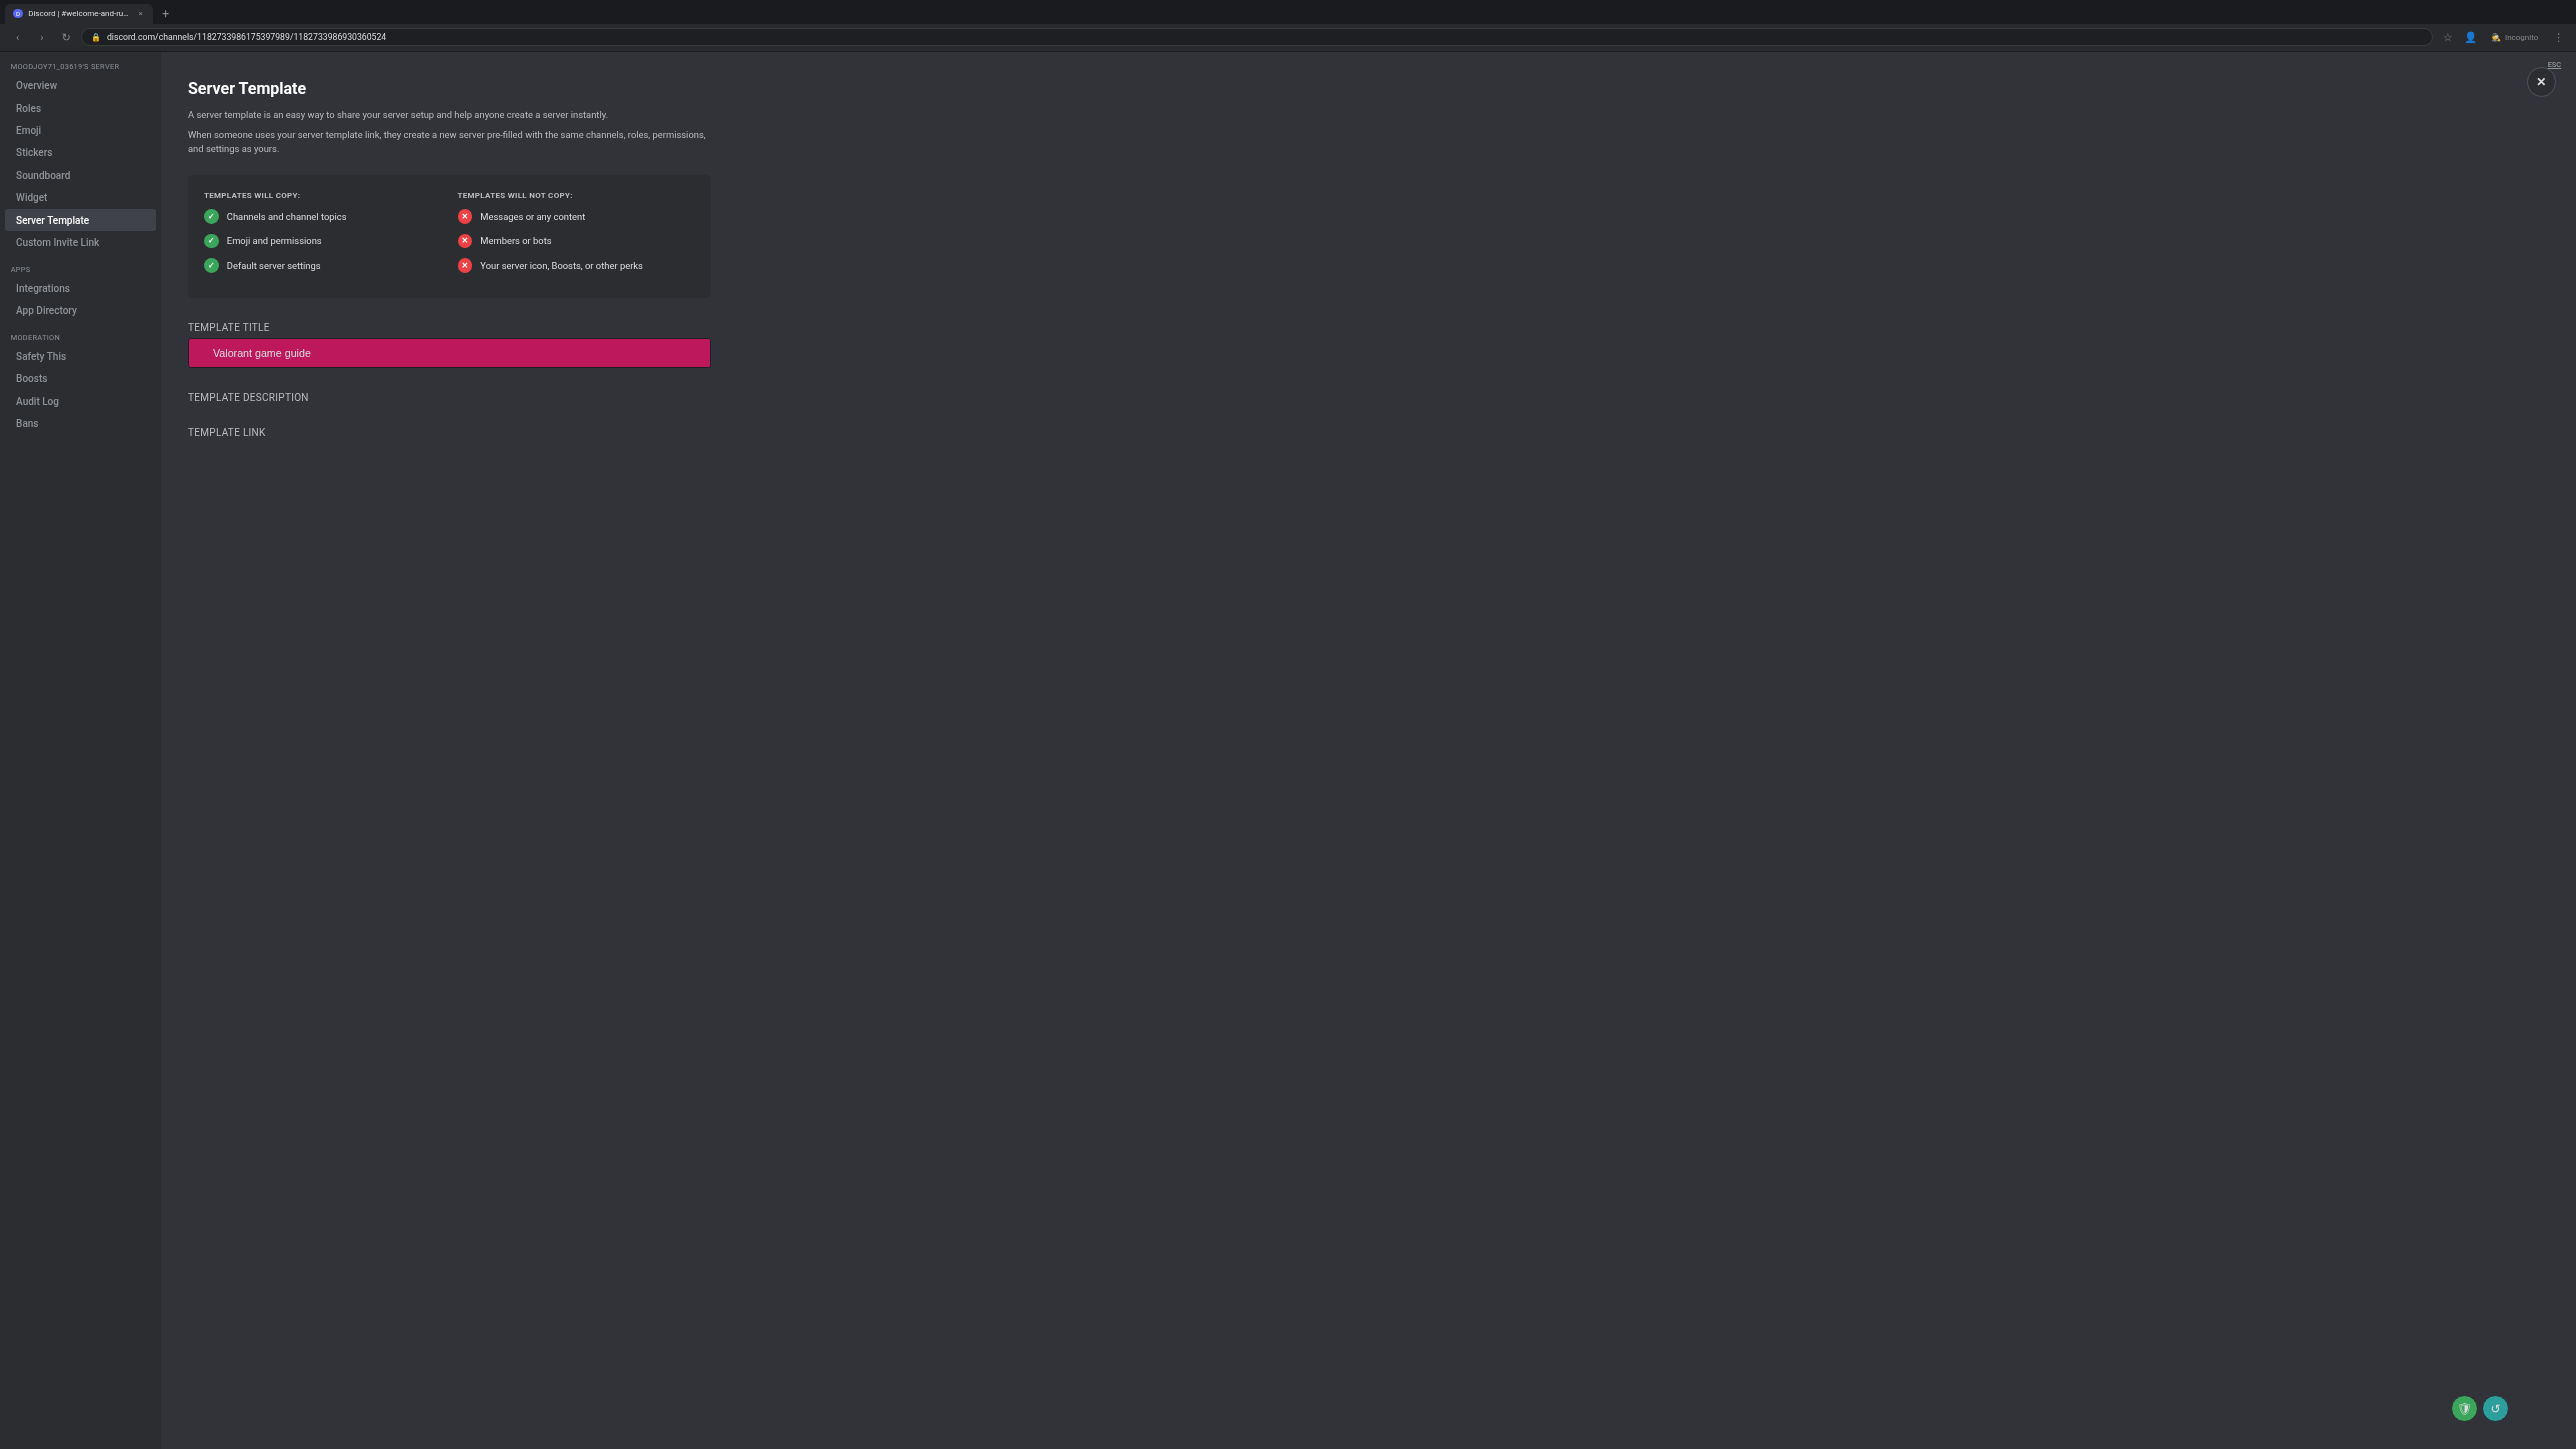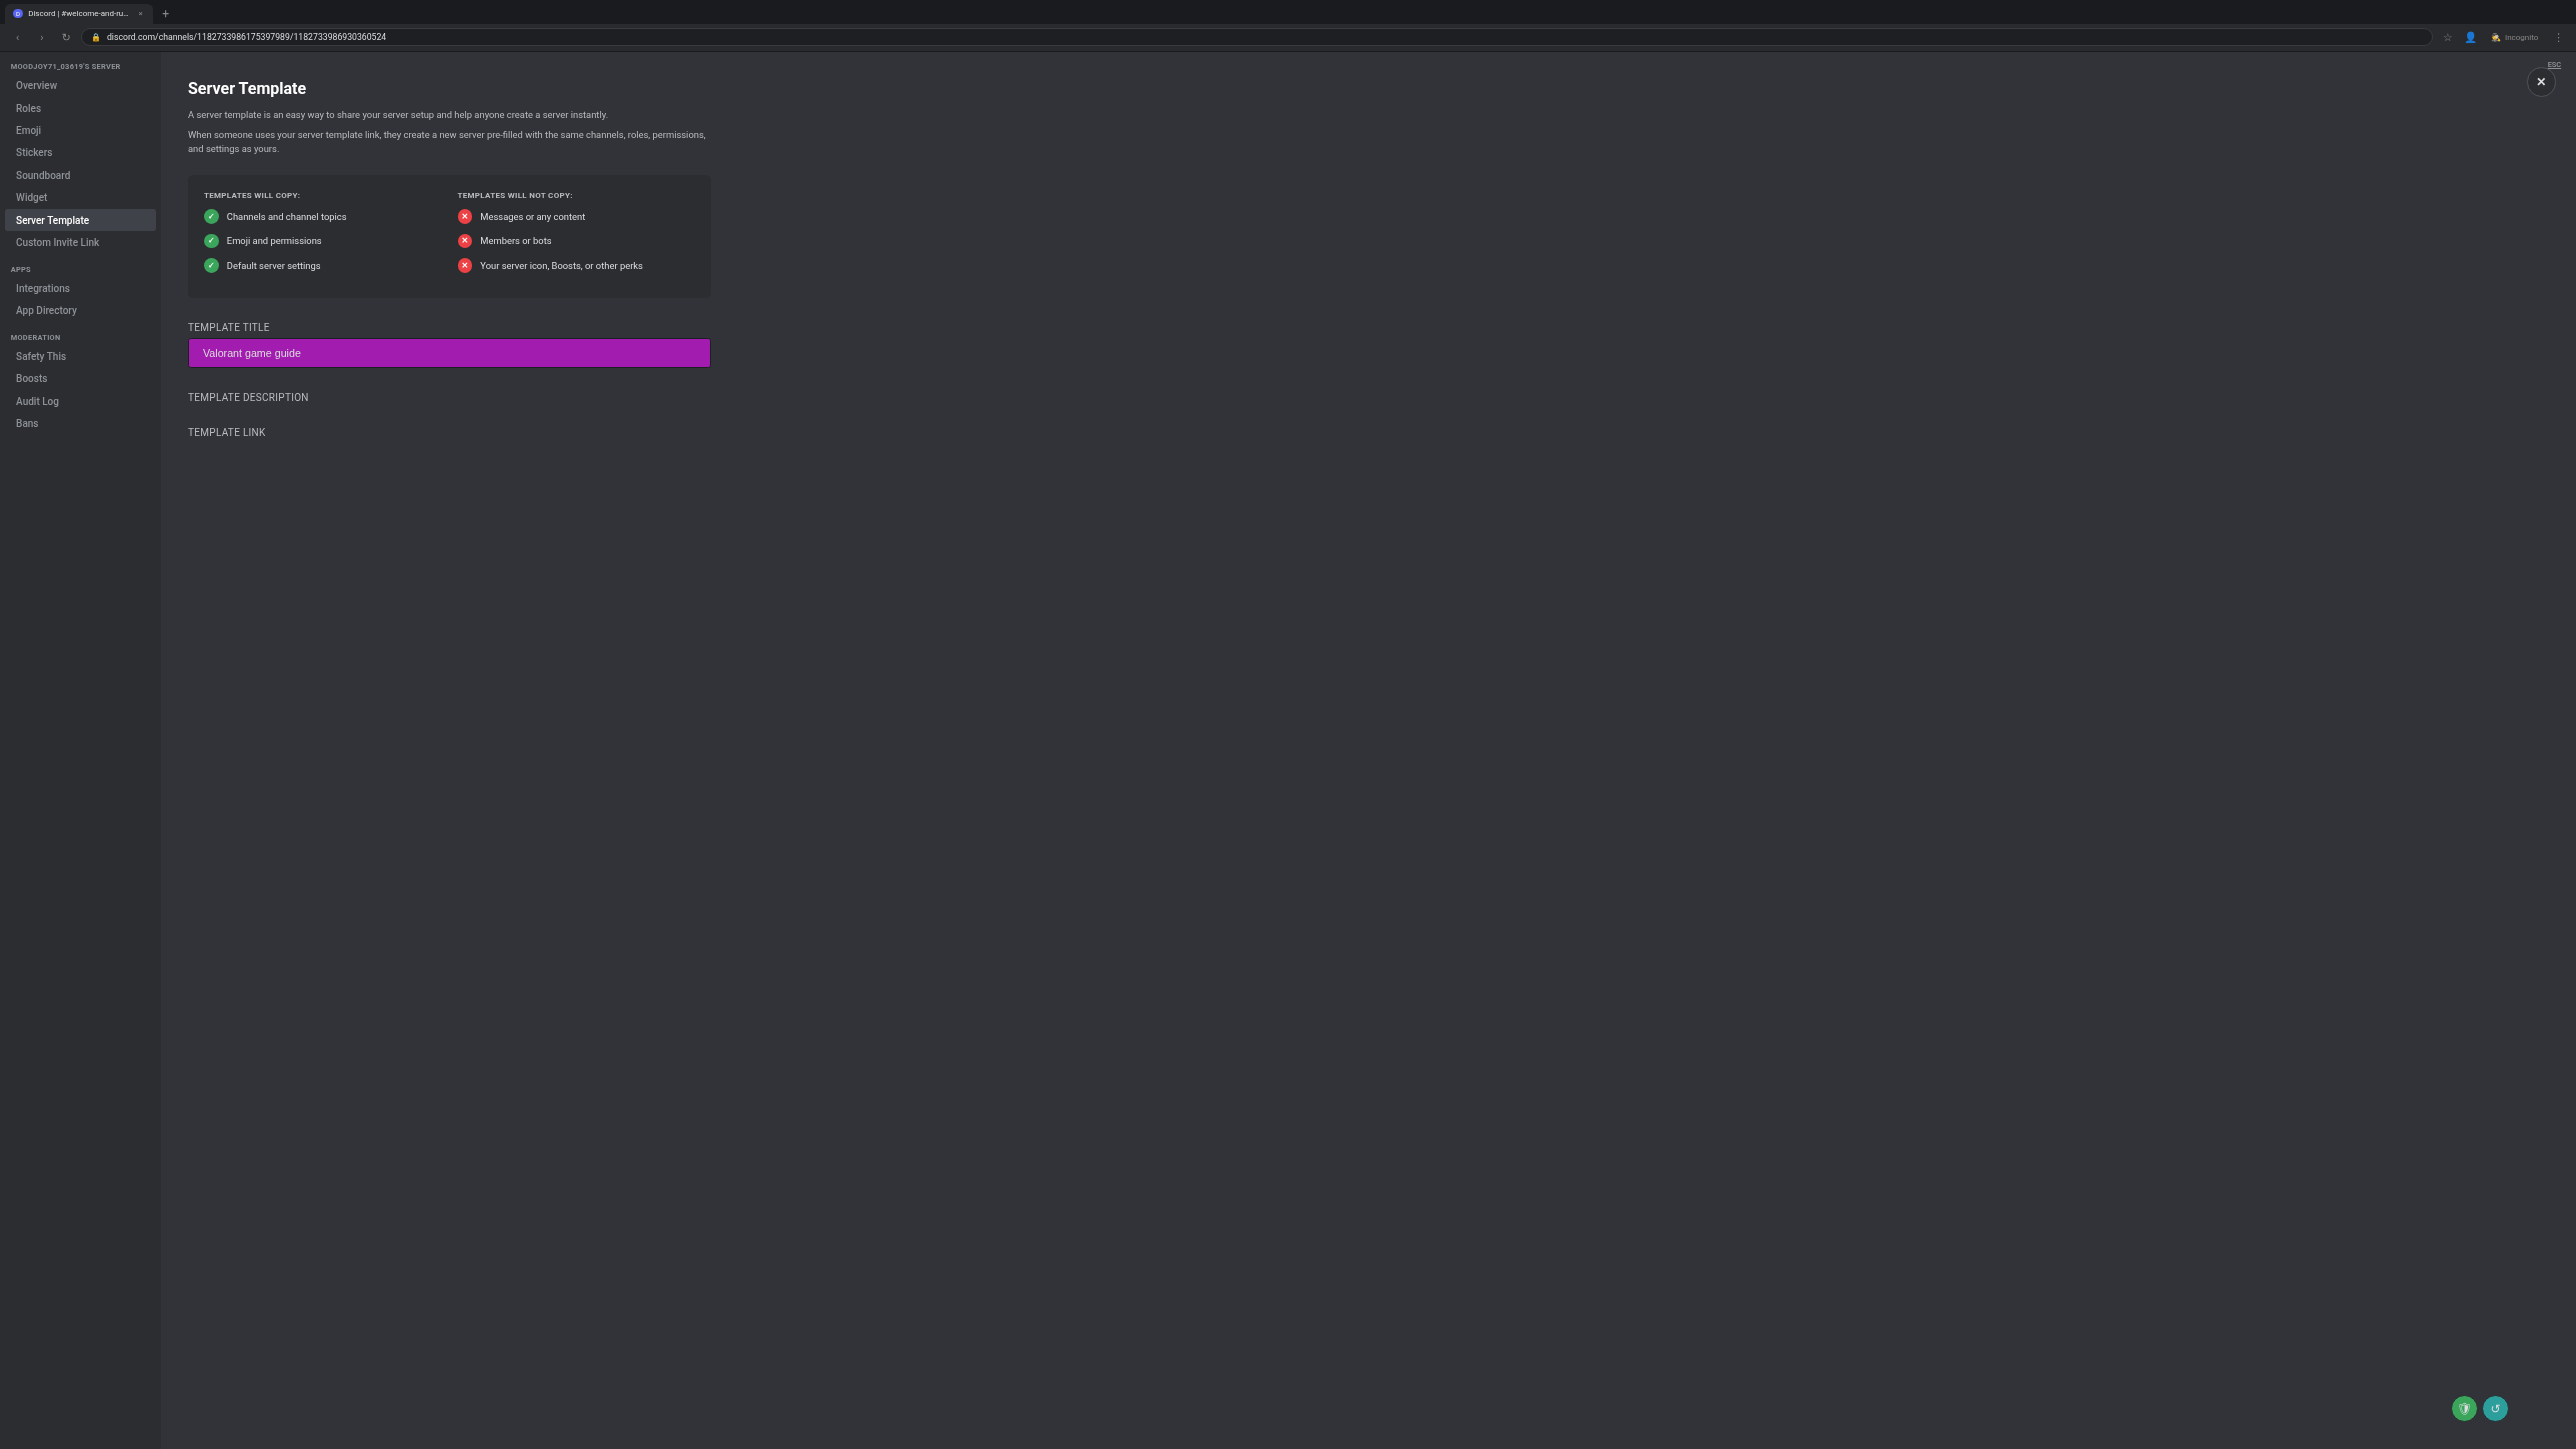--- a/index.html
+++ b/index.html
@@ -147,21 +147,21 @@
       flex-shrink: 0;
       padding-bottom: 13.4px;
     }
     .sidebar::-webkit-scrollbar { width: 2.7px; }
     .sidebar::-webkit-scrollbar-track { background: transparent; }
     .sidebar::-webkit-scrollbar-thumb { background: #1e1f22; border-radius: 1.3px; }
 
     .sidebar-section-header {
       padding: 10.7px 10.7px 2.7px 10.7px;
       font-size: 7.4px;
-      font-weight: 700;
+      font-weight: 400;
       color: #8e9297;
       text-transform: uppercase;
       letter-spacing: 0.3px;
     }
     .sidebar-item {
       padding: 5.4px 10.7px;
       color: #8e9297;
       cursor: pointer;
       border-radius: 2.7px;
       margin: 0.7px 5.4px;
@@ -262,24 +262,24 @@
       font-size: 10px;
       font-weight: 400;
       color: #b9bbbe;
       text-transform: uppercase;
       letter-spacing: 0.3px;
       margin-bottom: 5.4px;
       margin-top: 24px;
     }
     .text-input {
       width: 100%;
-      background: #a21caf;
+      background: #be185d;
       border: 0.7px solid #1e1f22;
       border-radius: 2.7px;
-      padding: 8px 14px;
+      padding: 8px 24px;
       color: #dcddde;
       font-size: 10.7px;
       outline: none;
     }
     .textarea-wrapper {
       position: relative;
     }
     .text-area {
       width: 100%;
       background: #1e1f22;

